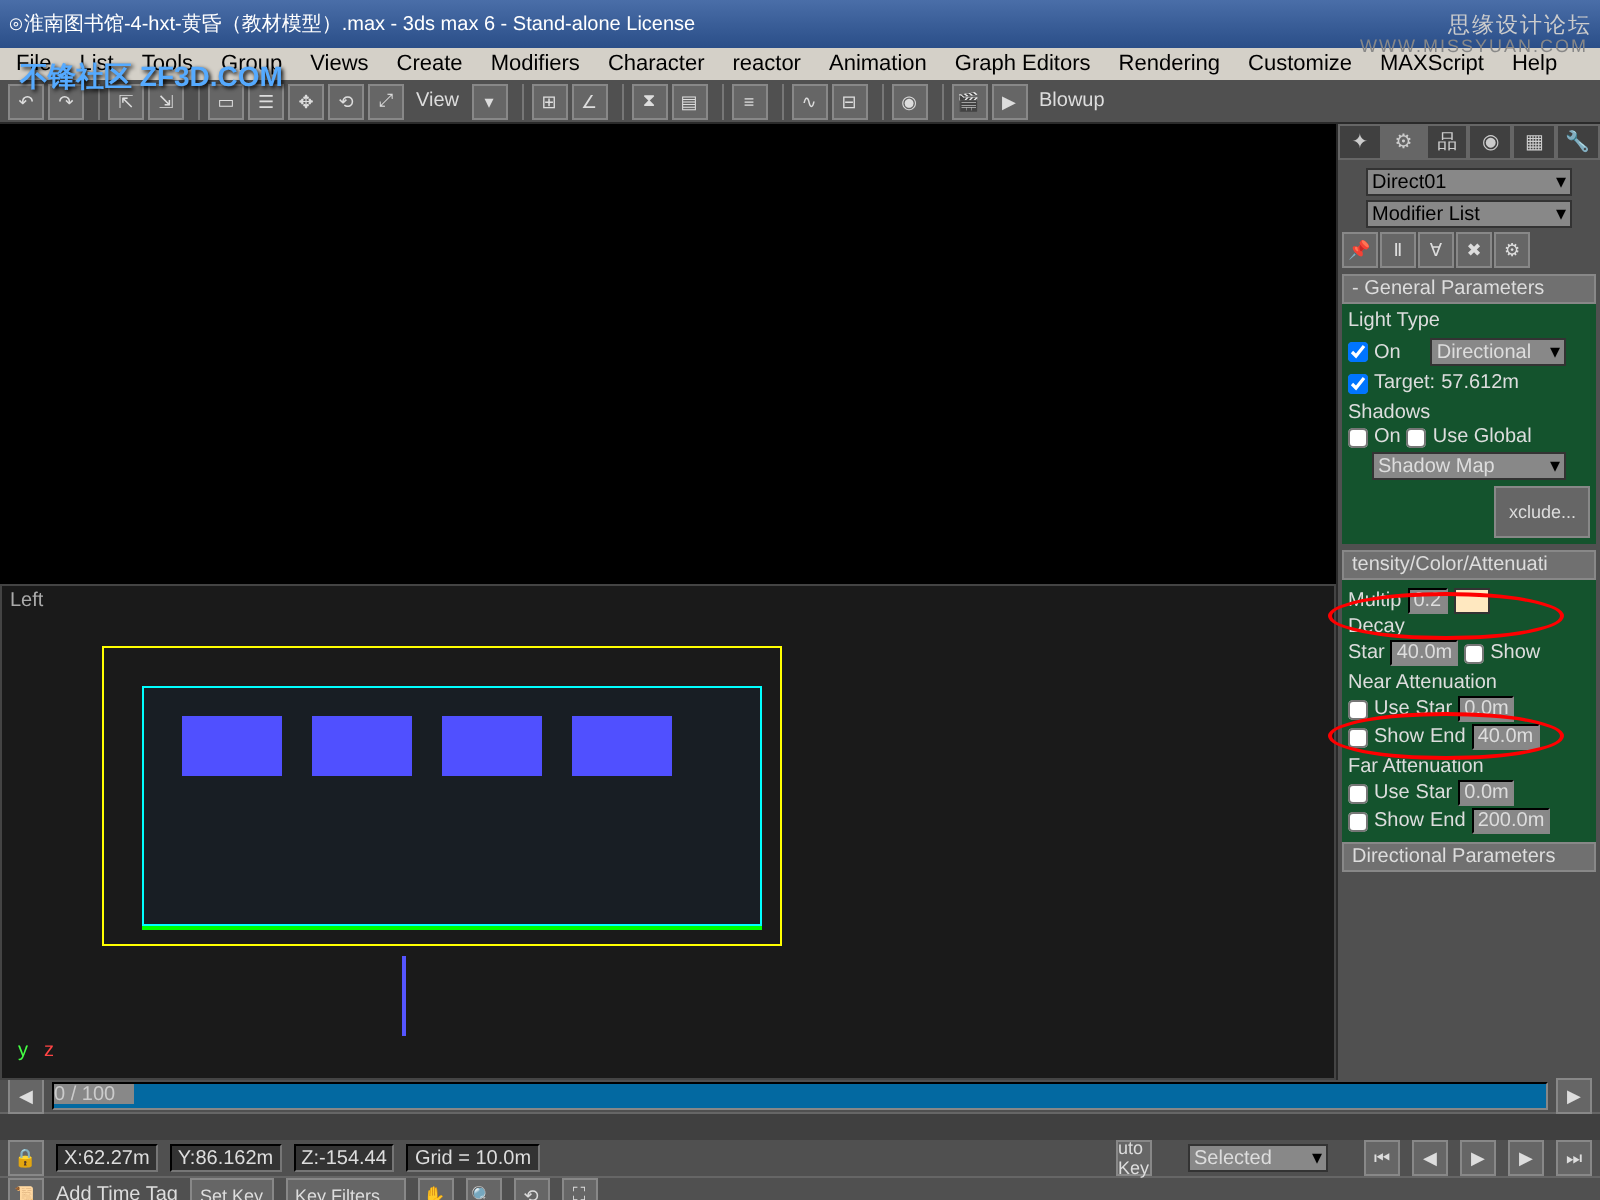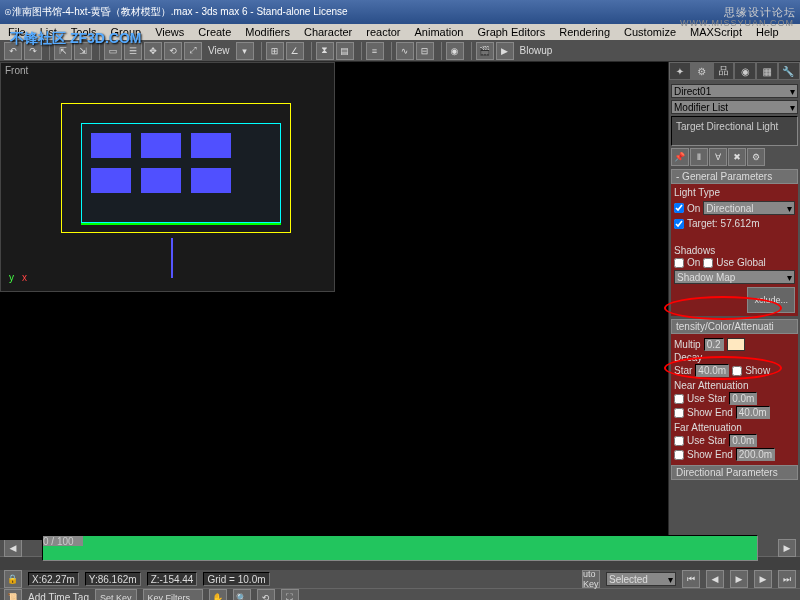--- a/index.html
+++ b/index.html
@@ -23,30 +23,30 @@
 .bldg{position:absolute;background:rgba(20,40,60,0.3)}
 .windows{position:absolute;background:#5050ff}
 .greens{position:absolute;background:#0f0;height:2px}
 .ybox{position:absolute;border:1px solid #ff0}
 .cmdpanel{width:132px;background:#505050;display:flex;flex-direction:column;border-left:1px solid #2a2a2a}
 .cmdtabs{height:18px;display:flex;background:#404040}
 .cmdtab{flex:1;border:1px solid #666;display:flex;align-items:center;justify-content:center;color:#ccc}
 .cmdbody{flex:1;padding:2px;overflow:hidden}
 .rollout{margin-top:3px}
 .roll-head{background:#707070;color:#ddd;padding:1px 4px;font-size:10px;border:1px solid #888}
-.roll-body{background:#7f1d1d;padding:3px;color:#ddd;font-size:10px}
-.dropdown{background:#888;border:1px solid #333;padding:0 2px;display:flex;align-items:center;justify-content:space-between;height:14px;margin:2px 0}
+.roll-body{background:#14532d;padding:3px;color:#ddd;font-size:10px}
+.dropdown{background:#888;border:1px solid #333;padding:0 2px;display:flex;align-items:center;justify-content:space-between;height:14px;margin:2px 12px}
 .dropdown::after{content:"▾";color:#000}
 .chk{display:flex;align-items:center;gap:3px;margin:1px 0}
 .chk input{width:10px;height:10px}
 .spinner{background:#888;border:1px inset #333;padding:0 2px;height:13px;display:inline-block}
 .swatch{width:18px;height:13px;display:inline-block;border:1px solid #333}
 .circled{position:absolute;border:2px solid #f00;border-radius:50%;pointer-events:none;z-index:20}
 .timeline{height:16px;background:#505050;display:flex;align-items:center;padding:0 4px;color:#ccc}
-.slider{flex:1;height:26px;background:#22c55e;border:1px inset #333;margin:0 20px;position:relative}
+.slider{flex:1;height:14px;background:#0369a1;border:1px inset #333;margin:0 4px;position:relative}
 .slider-thumb{position:absolute;left:0;width:40px;height:10px;background:#888}
 .trackbar{height:14px;background:#404040;display:flex;align-items:center;border-top:1px solid #666}
 .statusbar{height:18px;background:#505050;display:flex;align-items:center;padding:0 4px;gap:6px;color:#ddd}
 .statusbar .field{background:#333;border:1px inset #222;padding:0 3px;height:14px;display:flex;align-items:center}
 .statusbar2{height:18px;background:#505050;display:flex;align-items:center;padding:0 4px;gap:6px;color:#ddd;border-top:1px solid #666}
 .watermark2{position:absolute;top:18px;right:6px;color:#888;font-size:9px;letter-spacing:1px;z-index:30}
 .logo{position:absolute;top:30px;left:10px;color:#5af;font-weight:bold;font-size:14px;z-index:30;text-shadow:1px 1px 2px #000}
 </style>
 </head>
 <body>
@@ -106,56 +106,51 @@
   <div class="tbtn">🎬</div>
   <div class="tbtn">▶</div>
   <span class="tlabel">Blowup</span>
 </div>
 
 <div class="logo">不锋社区 ZF3D.COM</div>
 
 <div class="workspace">
   <div class="viewports">
     <div class="vp-top">
-      <div class="vp vp-front">
-        <div class="vp-label">Front</div>
-        <div class="ybox" style="left:60px;top:40px;width:230px;height:130px"></div>
-        <div class="bldg" style="left:80px;top:60px;width:200px;height:100px;border:1px solid #0ff"></div>
-        <div class="windows" style="left:90px;top:70px;width:40px;height:25px"></div>
-        <div class="windows" style="left:140px;top:70px;width:40px;height:25px"></div>
-        <div class="windows" style="left:190px;top:70px;width:40px;height:25px"></div>
-        <div class="windows" style="left:90px;top:105px;width:40px;height:25px"></div>
-        <div class="windows" style="left:140px;top:105px;width:40px;height:25px"></div>
-        <div class="windows" style="left:190px;top:105px;width:40px;height:25px"></div>
-        <div class="greens" style="left:80px;top:160px;width:200px"></div>
-        <div style="position:absolute;left:170px;top:175px;width:2px;height:40px;background:#55f"></div>
-        <div style="position:absolute;bottom:8px;left:8px;color:#4f4">y<span style="color:#f44;margin-left:8px">x</span></div>
-      </div>
+    </div>
+    <div class="vp vp-left">
+      <div class="vp-label">Left</div>
+      <div class="ybox" style="left:50px;top:30px;width:340px;height:150px"></div>
+      <div class="bldg" style="left:70px;top:50px;width:310px;height:120px;border:1px solid #0ff"></div>
+      <div class="windows" style="left:90px;top:65px;width:50px;height:30px"></div>
+      <div class="windows" style="left:155px;top:65px;width:50px;height:30px"></div>
+      <div class="windows" style="left:220px;top:65px;width:50px;height:30px"></div>
+      <div class="windows" style="left:285px;top:65px;width:50px;height:30px"></div>
+      <div class="greens" style="left:70px;top:170px;width:310px"></div>
+      <div style="position:absolute;left:200px;top:185px;width:2px;height:40px;background:#55f"></div>
+      <div style="position:absolute;bottom:8px;left:8px;color:#4f4">y<span style="color:#f44;margin-left:8px">z</span></div>
     </div>
   </div>
 
   <div class="cmdpanel">
     <div class="cmdtabs">
       <div class="cmdtab">✦</div>
       <div class="cmdtab" style="background:#666">⚙</div>
       <div class="cmdtab">品</div>
       <div class="cmdtab">◉</div>
       <div class="cmdtab">▦</div>
       <div class="cmdtab">🔧</div>
     </div>
     <div class="cmdbody">
       <div class="dropdown">
           <span>Direct01</span>
         </div>
       <div class="dropdown">
           <span>Modifier List</span>
         </div>
-      <div style="background:#444;border:1px inset #333;padding:4px;height:30px;color:#ccc;margin:2px 0">
-        <span>Target Directional Light</span>
-      </div>
       <div style="display:flex;gap:1px;margin:2px 0">
         <div class="tbtn">📌</div>
         <div class="tbtn">Ⅱ</div>
         <div class="tbtn">∀</div>
         <div class="tbtn">✖</div>
         <div class="tbtn">⚙</div>
       </div>
 
       <div class="rollout">
         <div class="roll-head"> - General Parameters</div>
@@ -166,21 +161,21 @@
               <span>On</span>
             <div class="dropdown" style="flex:1">
                 <span>Directional</span>
               </div>
           </div>
           <div class="chk">
               <input type="checkbox" checked="" style="">
               <span>Target:</span> 
               <span>57.612m</span>
             </div>
-          <div style="margin-top:16px">Shadows</div>
+          <div style="margin-top:4px">Shadows</div>
           <div class="chk">
               <input type="checkbox" style="">
               <span>On</span> 
               <input type="checkbox" style="">
               <span>Use Global</span>
             </div>
           <div class="dropdown">
               <span>Shadow Map</span>
             </div>
           <div style="text-align:right;margin-top:3px"><span class="tbtn" style="width:auto;padding:12px 6px">xclude...</span></div>

